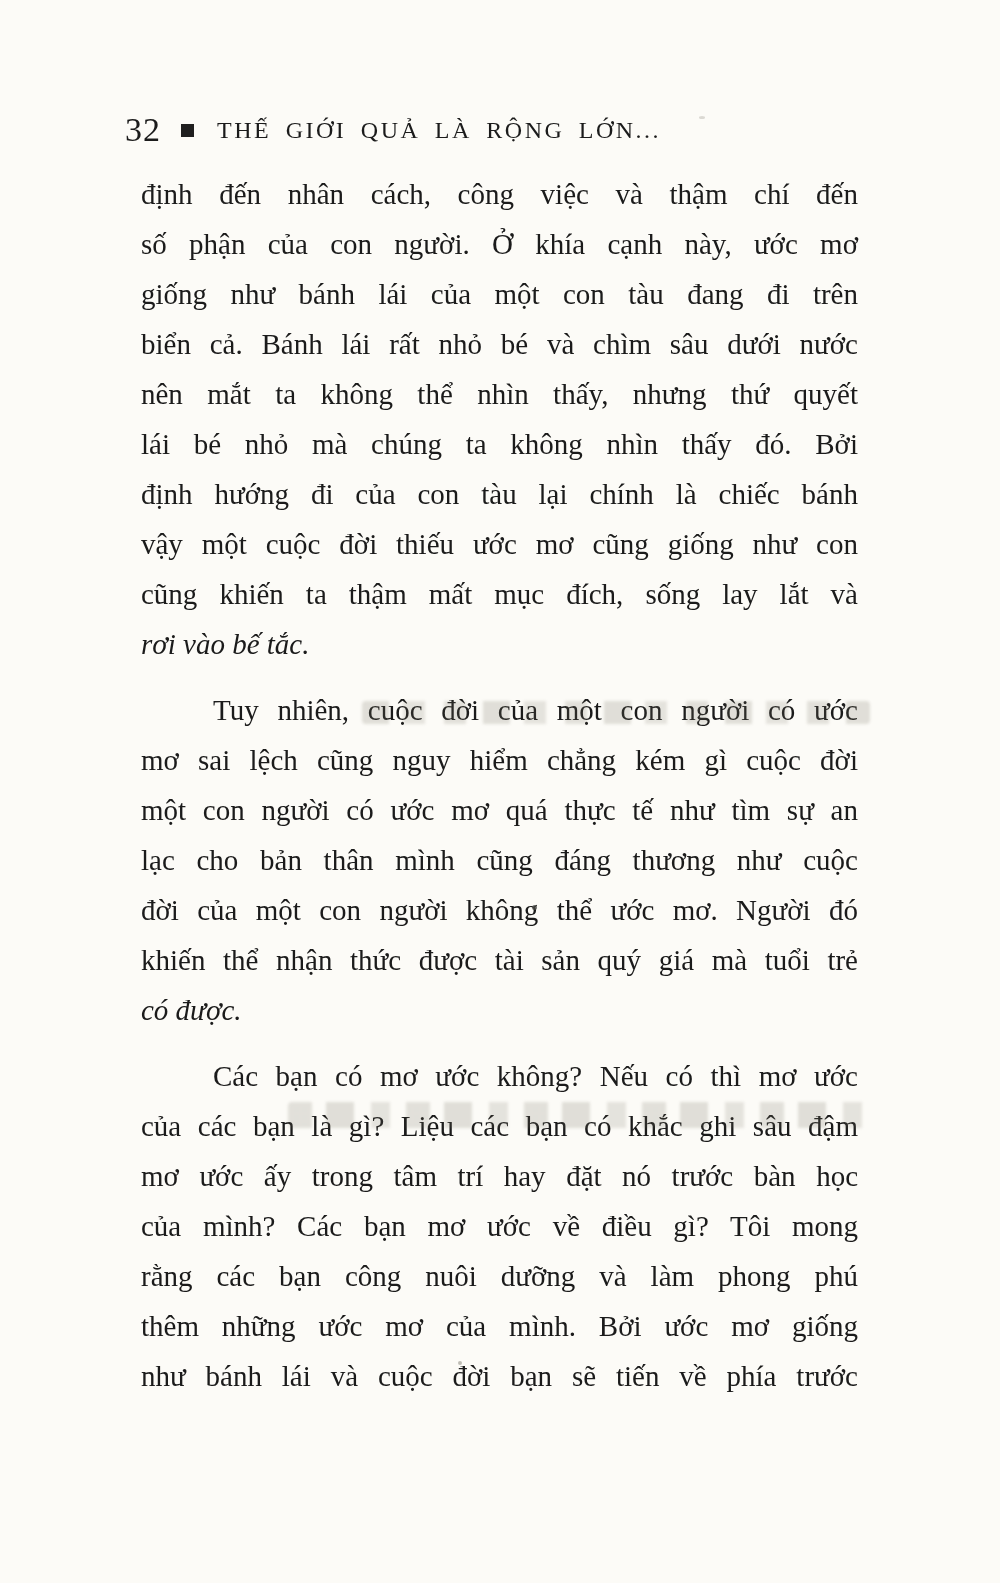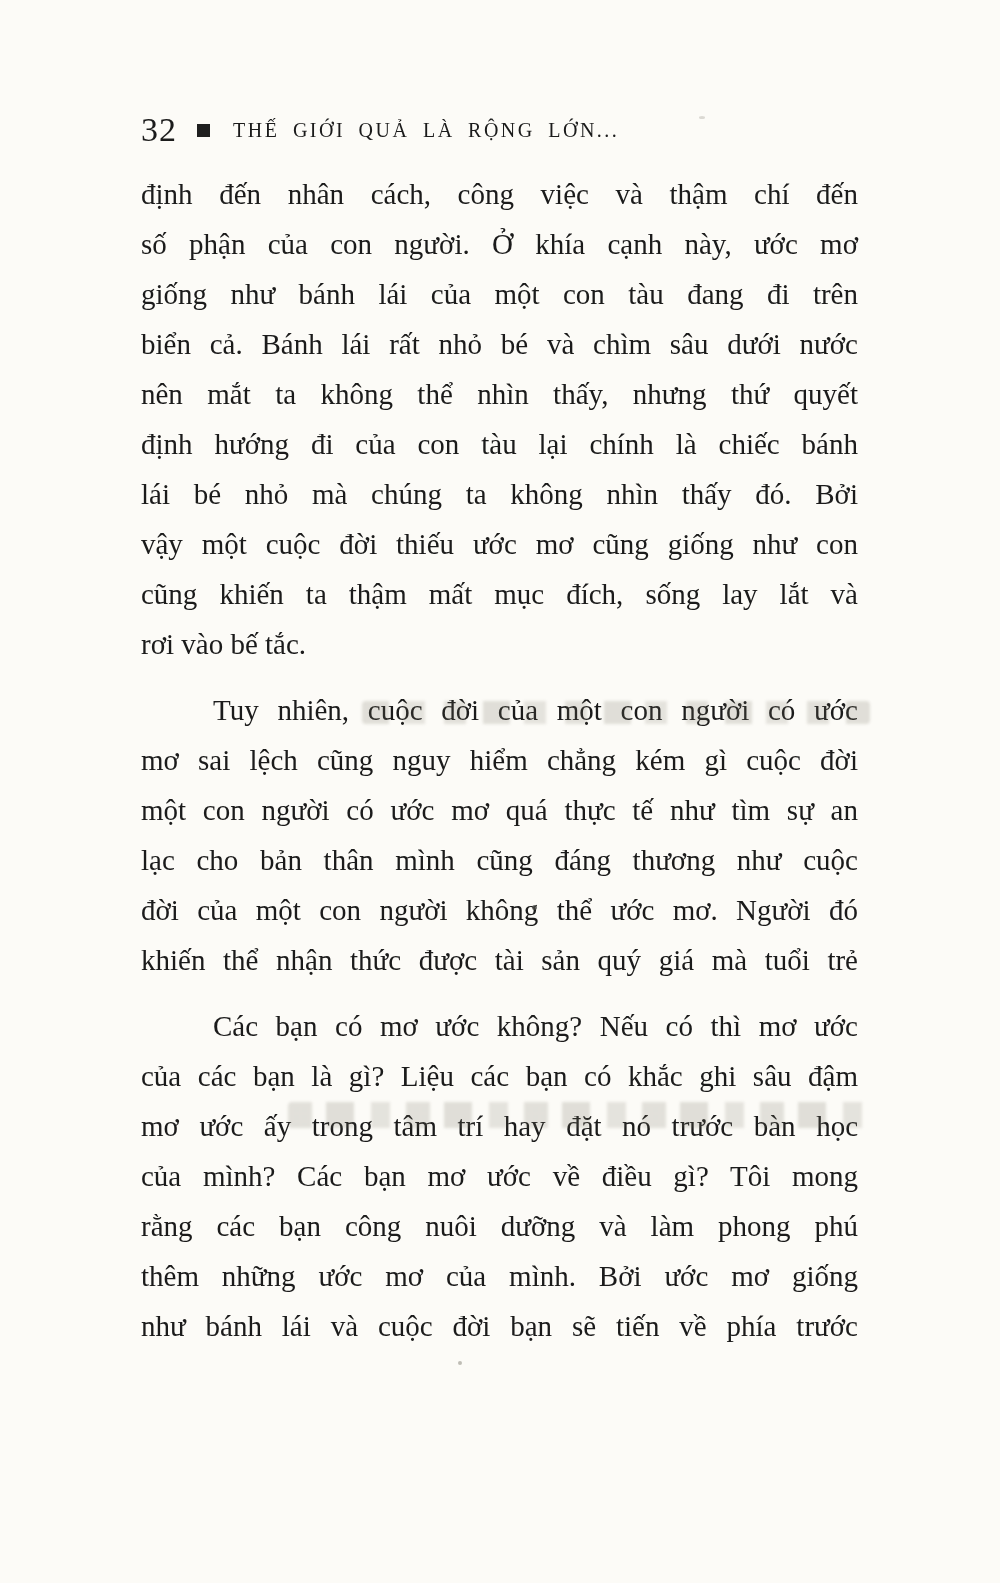--- a/index.html
+++ b/index.html
@@ -9,41 +9,41 @@
     height: 1583px;
     background: #fcfbf7;
     color: #1b1b1b;
     font-family: "Liberation Serif", serif;
     overflow: hidden;
   }
 
   
   .running-head {
     position: absolute;
-    left: 141px;
+    left: 125px;
     top: 108px;
     height: 44px;
     display: flex;
     align-items: center;
   }
   .pagenum {
     font-size: 34px;
     line-height: 44px;
     letter-spacing: 1px;
   }
   .bullet-square {
     width: 13px;
     height: 13px;
     background: #1f1f1f;
     margin-left: 20px;
     margin-right: 23px;
     flex: 0 0 auto;
   }
   .running-title {
-    font-size: 20px;
+    font-size: 24px;
     line-height: 44px;
     letter-spacing: 2.5px;
     word-spacing: 6px;
     text-transform: none;
     white-space: nowrap;
   }
 
   
   .body-text {
     position: absolute;
@@ -52,21 +52,21 @@
     width: 717px;
     font-size: 29px;
     line-height: 50px;
   }
   .paragraph { margin: 0; }
   .paragraph.gap { margin-top: 16px; }
   .line {
     text-align: justify;
     text-align-last: justify;
   }
-  .line.end { text-align-last: left; }
+  .line.end { text-align-last: left; font-style: italic; }
   .line.indent { text-indent: 72px; }
 
   
   .showthrough {
     position: absolute;
     filter: blur(1.6px);
     opacity: 0.38;
     border-radius: 4px;
     pointer-events: none;
   }
@@ -108,34 +108,35 @@
   </header>
 
   <main class="body-text">
 
     <div class="paragraph">
       <div class="line">định đến nhân cách, công việc và thậm chí đến</div>
       <div class="line">số phận của con người. Ở khía cạnh này, ước mơ</div>
       <div class="line">giống như bánh lái của một con tàu đang đi trên</div>
       <div class="line">biển cả. Bánh lái rất nhỏ bé và chìm sâu dưới nước</div>
       <div class="line">nên mắt ta không thể nhìn thấy, nhưng thứ quyết</div>
+      <div class="line">lái bé nhỏ mà chúng ta không nhìn thấy đó. Bởi</div>
       <div class="line">định hướng đi của con tàu lại chính là chiếc bánh</div>
-      <div class="line">lái bé nhỏ mà chúng ta không nhìn thấy đó. Bởi</div>
       <div class="line">vậy một cuộc đời thiếu ước mơ cũng giống như con</div>
       <div class="line">cũng khiến ta thậm mất mục đích, sống lay lắt và</div>
       <div class="line end">rơi vào bế tắc.</div>
     </div>
 
     <div class="paragraph gap">
       <div class="line indent">Tuy nhiên, cuộc đời của một con người có ước</div>
       <div class="line">mơ sai lệch cũng nguy hiểm chẳng kém gì cuộc đời</div>
       <div class="line">một con người có ước mơ quá thực tế như tìm sự an</div>
       <div class="line">lạc cho bản thân mình cũng đáng thương như cuộc</div>
       <div class="line">đời của một con người không thể ước mơ. Người đó</div>
       <div class="line">khiến thể nhận thức được tài sản quý giá mà tuổi trẻ</div>
+      <div class="line end">có được.</div>
     </div>
 
     <div class="paragraph gap">
       <div class="line indent">Các bạn có mơ ước không? Nếu có thì mơ ước</div>
       <div class="line">của các bạn là gì? Liệu các bạn có khắc ghi sâu đậm</div>
       <div class="line">mơ ước ấy trong tâm trí hay đặt nó trước bàn học</div>
       <div class="line">của mình? Các bạn mơ ước về điều gì? Tôi mong</div>
       <div class="line">rằng các bạn công nuôi dưỡng và làm phong phú</div>
       <div class="line">thêm những ước mơ của mình. Bởi ước mơ giống</div>
       <div class="line">như bánh lái và cuộc đời bạn sẽ tiến về phía trước</div>

